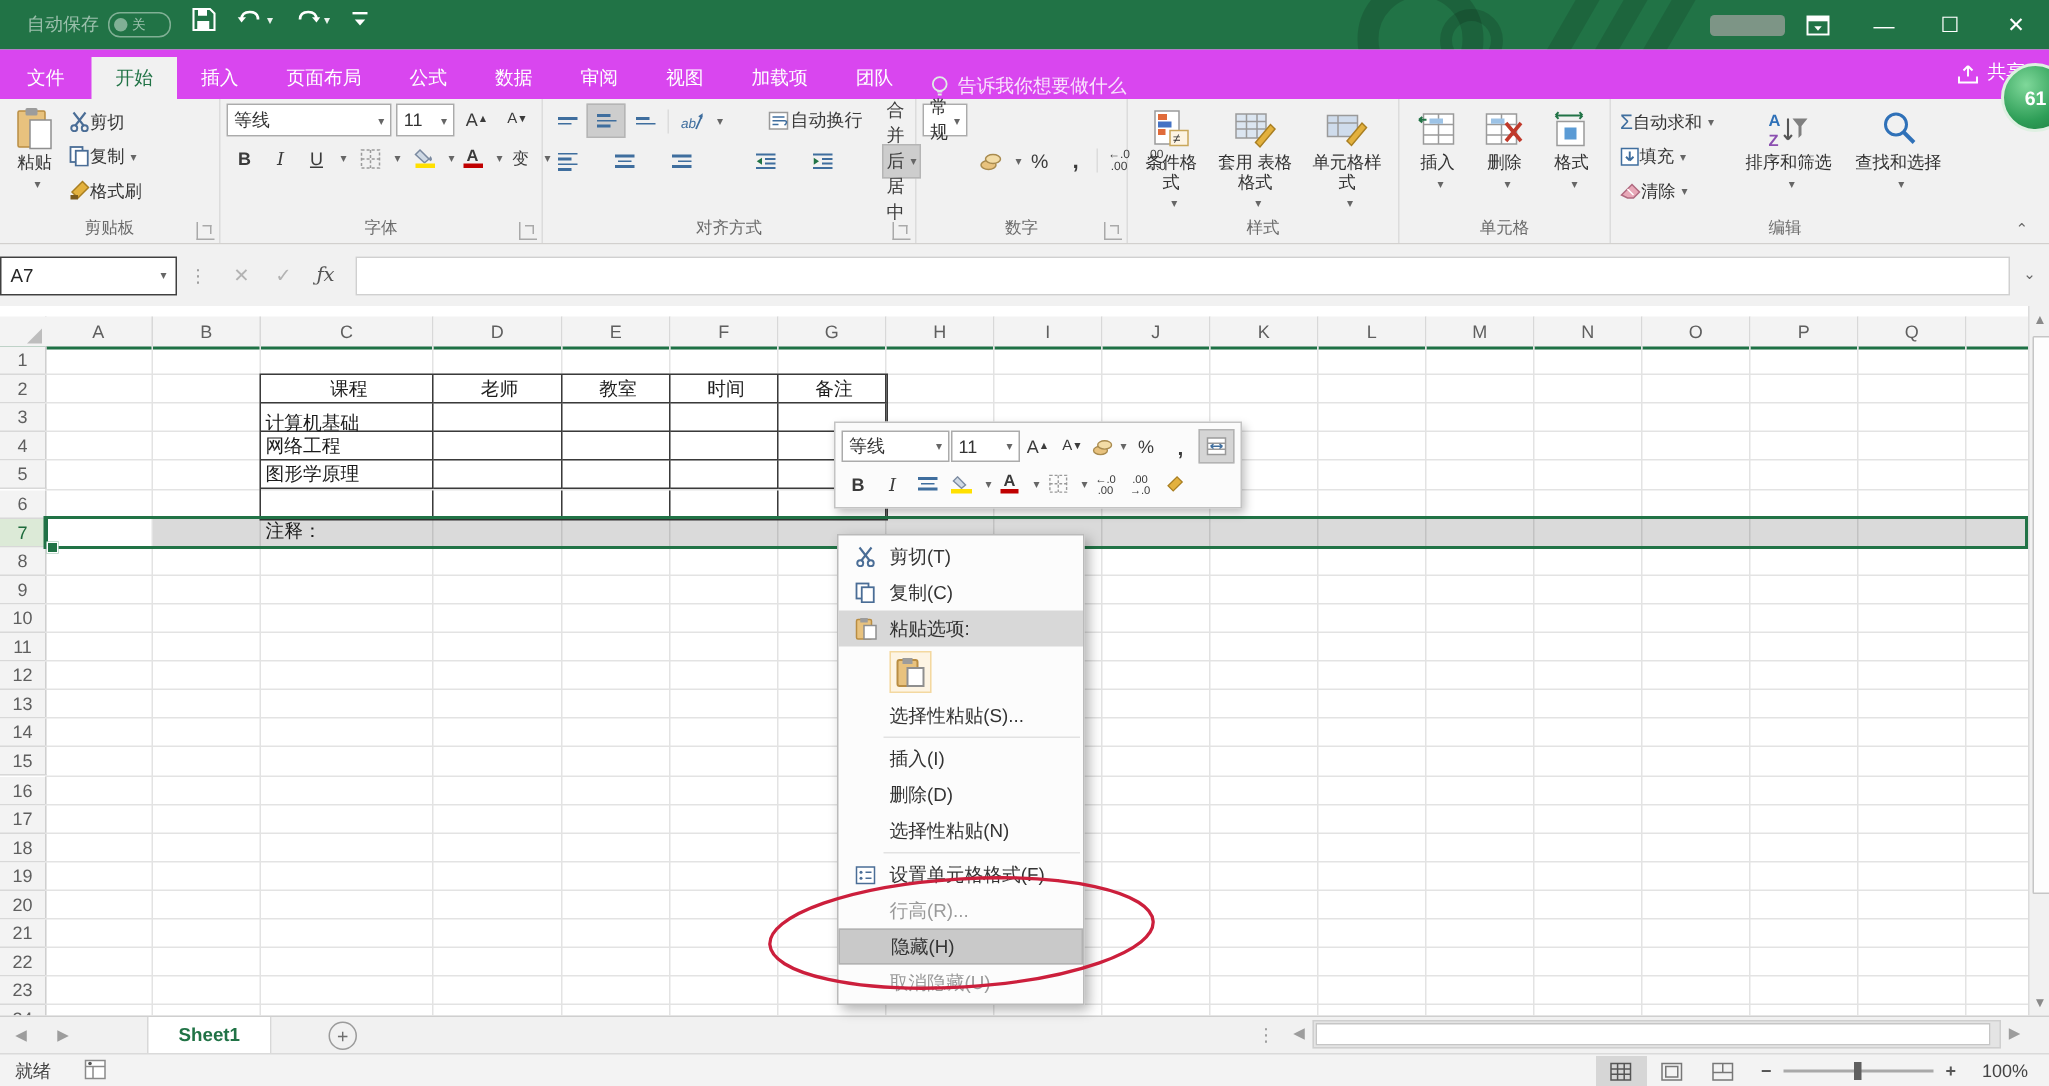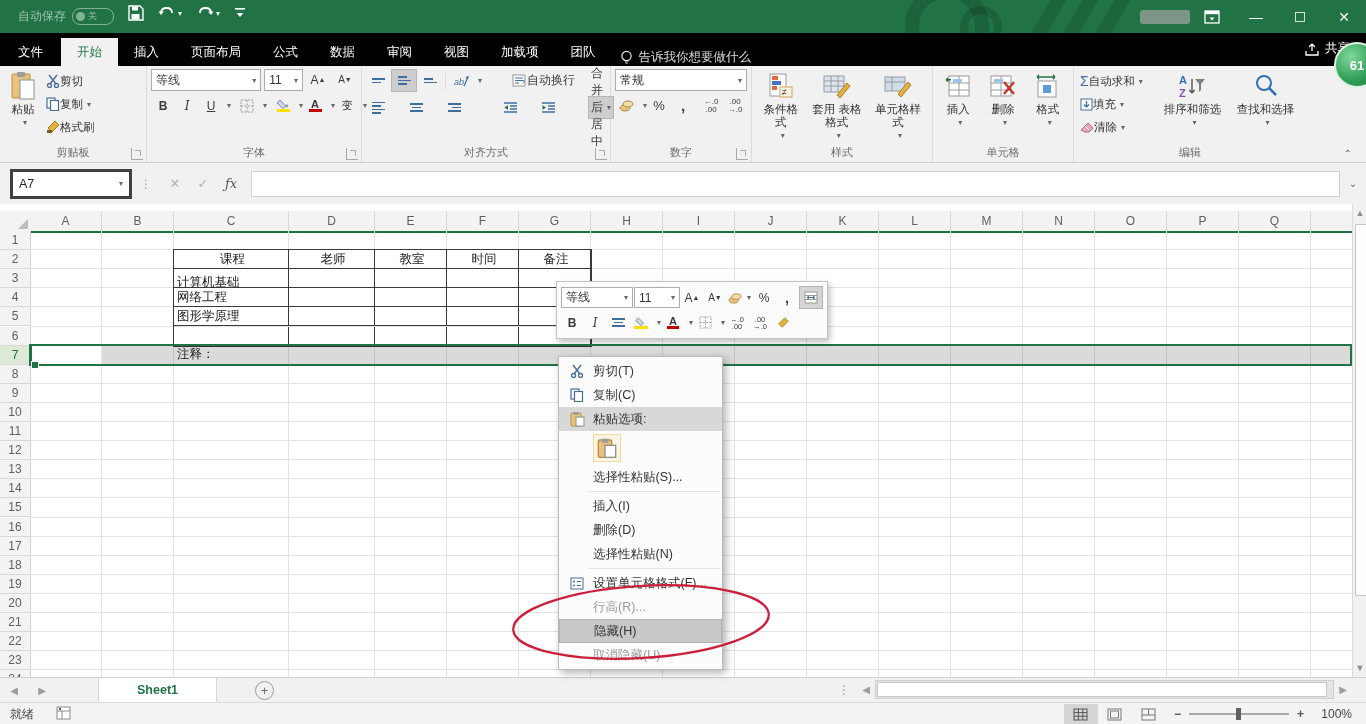--- a/index.html
+++ b/index.html
@@ -14,21 +14,21 @@
   #autosave{left:18px;top:8px;display:flex;align-items:center;gap:6px;opacity:.55;font-size:12px}
   .pill{width:34px;height:15px;border:1px solid #cfe3d6;border-radius:8px;display:flex;align-items:center;padding:0 3px;gap:3px;font-size:9px}
   .pill .dot{width:9px;height:9px;border-radius:50%;background:#cfe3d6}
   #qat{left:128px;top:5px;display:flex;align-items:center;gap:14px}
   .qbtn{color:#fff;display:flex;align-items:center;gap:2px}
   .carx{font-size:8px;opacity:.9}
   #title-text{top:8px;left:0;width:100%;text-align:center;font-size:13px;pointer-events:none}
   #user-blob{left:1140px;top:10px;width:50px;height:14px;background:#8d9b92;border-radius:3px;opacity:.85}
   .winbtn{top:0;width:44px;height:33px;display:flex;align-items:center;justify-content:center;font-size:14px;color:#fff}
   
-  #tabrow{left:0;top:33px;width:1366px;height:33px;background:#000000;display:flex;align-items:flex-end}
+  #tabrow{left:0;top:33px;width:1366px;height:33px;background:#d946ef;display:flex;align-items:flex-end}
   .rtab{height:28px;display:flex;align-items:center;padding:0 16px;color:#fff;font-size:12.5px}
   .rtab.file{padding:0 18px}
   .rtab.active{background:#f1f1f1;color:#217346;height:28px}
   #tellme{display:flex;align-items:center;gap:6px;color:rgba(255,255,255,.85);margin-left:8px;font-size:12.5px}
   #share{position:absolute;right:16px;top:40px;display:flex;align-items:center;gap:5px;color:#fff;font-size:12.5px}
   #rec-badge{right:-14px;top:42px;width:42px;height:42px;border-radius:50%;
      background:radial-gradient(circle at 35% 30%,#7fd89a,#2e9e57 60%,#1d7a3e);
      border:2px solid #dff0e2;color:#fff;font-weight:bold;font-size:13px;
      display:flex;align-items:center;justify-content:center;z-index:60}
   
@@ -48,21 +48,21 @@
   .tbtn.on{background:#cdcdcd;border:1px solid #b5b5b5}
   .alnicon{display:inline-block;width:13px}
   .alnicon i{display:block;height:1.5px;background:#3f6e9e;margin:2px 0}
   .ubar{text-decoration:underline}
   .colorbar{display:block;width:13px;height:3px;margin-top:0px}
   .stack{display:flex;flex-direction:column;align-items:center;line-height:10px}
   .sep-v{width:1px;background:#dcdcdc;margin:2px 2px}
   #collapse-ribbon{right:14px;bottom:3px;color:#666;font-size:10px}
   
   #fbar{left:0;top:163px;width:1366px;height:41px;background:#f1f1f1;border-bottom:1px solid #d4d4d4;display:flex;align-items:center}
-  #namebox{margin-left:10px;width:104px;height:24px;background:#fff;border:3px solid #404040;display:flex;align-items:center;padding:0 6px;justify-content:space-between;font-size:12.5px}
+  #namebox{margin-left:0;width:104px;height:24px;background:#fff;border:1px solid #404040;display:flex;align-items:center;padding:0 6px;justify-content:space-between;font-size:12.5px}
   .vdots{color:#9a9a9a;margin:0 8px;letter-spacing:1px}
   .fbtn{width:28px;height:24px;display:flex;align-items:center;justify-content:center;color:#b3b3b3;font-size:13px}
   #fx{color:#555;font-family:"DejaVu Serif","Liberation Serif",serif;font-style:italic}
   #finput{flex:1;height:24px;background:#fff;border:1px solid #d0d0d0;margin:0 4px 0 6px}
   #fchev{width:18px;height:24px;display:flex;align-items:center;justify-content:center;color:#666;font-size:10px;margin-right:4px}
   
   #sheet{left:0;top:204px;width:1352px;height:473px;background:#fff;overflow:hidden}
   #corner{left:0;top:7px;width:30px;height:20px;background:#f3f3f3;border-right:1px solid #cfcfcf;border-bottom:2px solid #1e7145}
   #corner:after{content:"";position:absolute;right:2px;bottom:2px;width:0;height:0;border-left:10px solid transparent;border-bottom:10px solid #bdbdbd}
   .colhdr{top:7px;height:20px;background:#f3f3f3;border-right:1px solid #d8d8d8;border-bottom:2px solid #1e7145;
@@ -92,21 +92,21 @@
   .mitem.hl2{background:#c9c9c9;border:1px solid #b2b2b2;height:22px}
   .mitem.dim{color:#9a9a9a}
   .msep{height:1px;background:#e2e2e2;margin:2px 2px 2px 30px}
   .pasterow{height:34px;display:flex;align-items:center;padding-left:34px}
   .pastebox{width:26px;height:26px;display:flex;align-items:center;justify-content:center;border:1px solid #f3d8a0;background:#fdf4e3}
   
   #redcircle{left:505px;top:576px;width:272px;height:92px;z-index:30;pointer-events:none}
   
   #sheetbar{left:0;top:677px;width:1366px;height:25px;background:#f1f1f1;border-top:1px solid #cfcfcf;display:flex;align-items:center}
   .navarrow{color:#9d9d9d;font-size:10px;width:28px;text-align:center}
-  #sheettab{margin-left:42px;height:24px;background:#fff;border-bottom:2px solid #217346;border-right:1px solid #d8d8d8;border-left:1px solid #d8d8d8;display:flex;align-items:center;padding:0 38px;color:#217346;font-weight:bold;font-size:12.5px}
+  #sheettab{margin-left:42px;height:24px;background:#fff;border-bottom:2px solid #217346;border-right:1px solid #d8d8d8;border-left:1px solid #d8d8d8;display:flex;align-items:center;padding:0 20px;color:#217346;font-weight:bold;font-size:12.5px}
   #addsheet{margin-left:38px;width:17px;height:17px;border:1px solid #9b9b9b;border-radius:50%;color:#6e6e6e;display:flex;align-items:center;justify-content:center;font-size:13px}
   #hscroll{position:absolute;left:832px;top:680px;width:520px;height:19px;display:flex;align-items:center}
   #htrack{flex:1;height:17px;background:#e4e4e4;border:1px solid #cfcfcf;position:relative}
   #hthumb{position:absolute;left:1px;top:1px;width:448px;height:13px;background:#fff;border:1px solid #c6c6c6}
   
   #statusbar{left:0;top:702px;width:1366px;height:22px;background:#f3f3f3;border-top:1px solid #dadada;display:flex;align-items:center;color:#444;font-size:12px}
   .viewbtn{width:34px;height:21px;display:flex;align-items:center;justify-content:center;color:#666}
   .viewbtn.on{background:#d6d6d6}
   #zoomslider{display:flex;align-items:center;gap:8px;margin:0 8px}
   #ztrack{width:100px;height:2px;background:#a9a9a9;position:relative}
@@ -394,21 +394,21 @@
           <span>合并后居中</span>
           <span class="car">▾</span>
         </div>
       </div>
     </div>
     <div class="rlabel">对齐方式</div>
     <span class="launcher"></span>
   </div>
 
   <div class="rgroup" style="width:140px">
-    <div class="rbody" style="flex-direction:column;gap:4px">
+    <div class="rbody" style="flex-direction:row;gap:4px">
       <div class="combo" style="width:122px">
           <span>常规</span>
           <span class="car">▾</span>
         </div>
       <div style="display:flex;align-items:center">
         <div class="tbtn">
           <svg width="16" height="13" viewBox="0 0 16 13">
               <ellipse cx="6" cy="9" rx="5" ry="3" fill="#e8c27e" stroke="#a98b4f"></ellipse>
               <ellipse cx="9" cy="5" rx="5" ry="3" fill="#f3dca6" stroke="#a98b4f"></ellipse>
             </svg>

